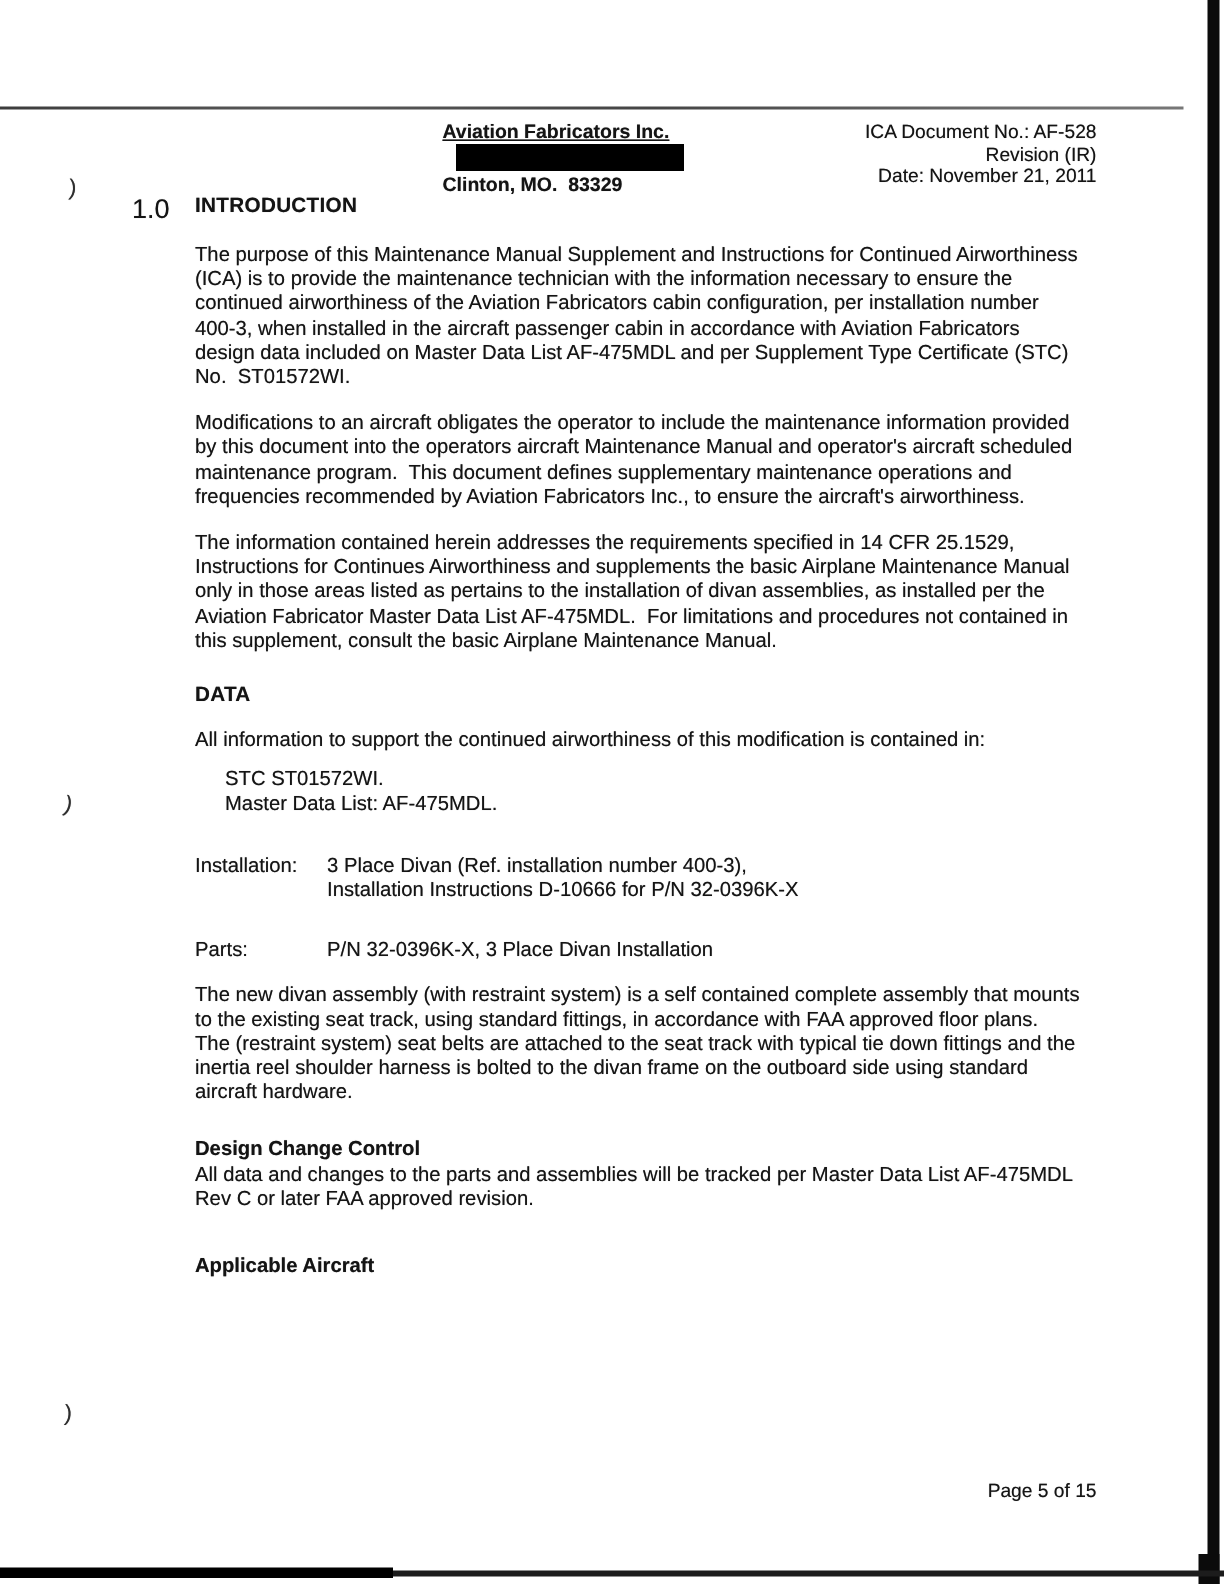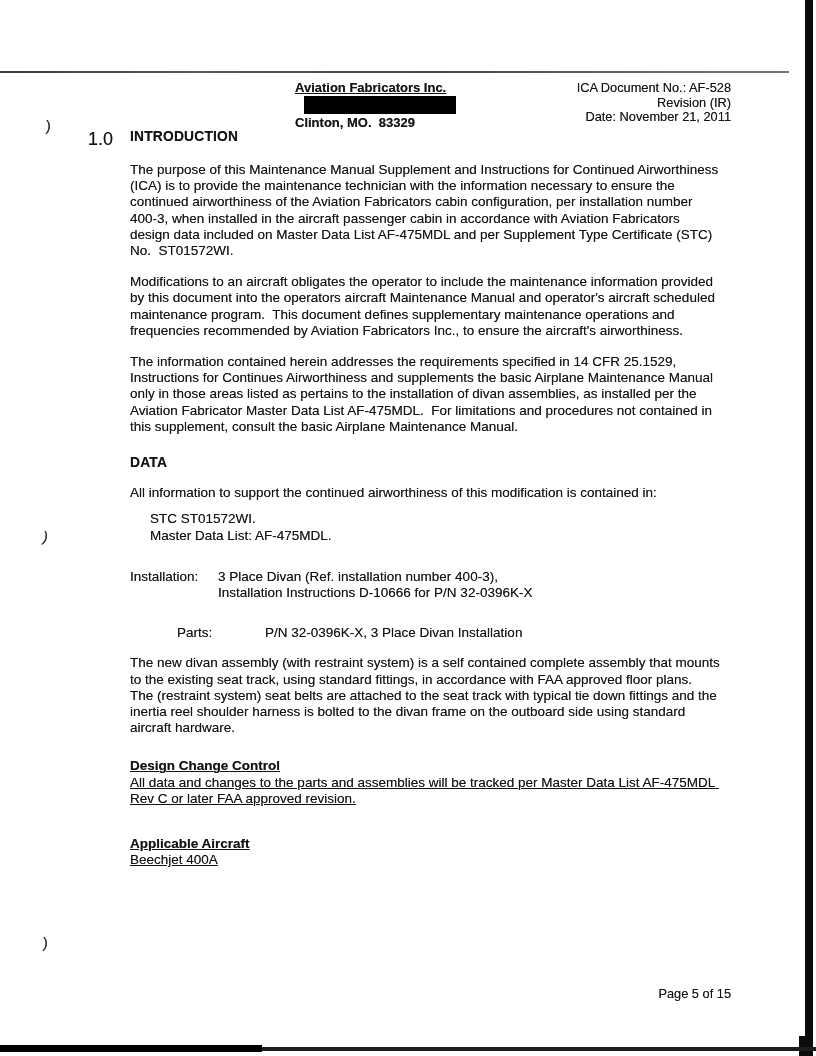--- a/index.html
+++ b/index.html
@@ -26,25 +26,25 @@
   
   .sec-num{position:absolute;left:88px;top:129px;font-size:18px;font-weight:400;}
   .sec-title{position:absolute;left:130px;top:129px;font-size:13.8px;font-weight:700;letter-spacing:0.2px;}
   
   .content{position:absolute;left:130px;top:162px;width:591px;font-size:13.5px;line-height:16.2px;}
   .content p{margin:0 0 15px 0;white-space:pre-wrap;}
   p.mb20{margin-bottom:20px;} p.mb10{margin-bottom:10px;} p.mb25{margin-bottom:25px;margin-left:20px;} p.mb22{margin-bottom:22px;}
   .h-bold{font-weight:700;font-size:13.8px;margin:0 0 14px 0;letter-spacing:0.2px;}
   .line{white-space:pre-wrap;}
   .kv-row{display:flex;margin:0 0 24px 0;}
-  .kv-row.last{margin-bottom:14px;margin-left:47px;}
+  .kv-row.last{margin-bottom:14px;}
   .kv-label{width:88px;flex:0 0 88px;}
   .kv-value{flex:1;}
   .subhead{font-weight:700;white-space:pre-wrap;}
-  .subblock{margin:16px 0 29px 0;text-decoration:underline;}
+  .subblock{margin:16px 0 29px 0;}
   .subblock.first{margin-bottom:29px;}
   .footer-page{position:absolute;right:85px;top:986px;font-size:12.8px;}
 </style>
 </head>
 <body>
 
 <div class="page scan-text">
 
   <div class="top-rule"></div>
   <div class="edge-right"></div>
@@ -92,18 +92,17 @@
 
     <p class="mb22">The new divan assembly (with restraint system) is a self contained complete assembly that mounts to the existing seat track, using standard fittings, in accordance with FAA approved floor plans.  The (restraint system) seat belts are attached to the seat track with typical tie down fittings and the inertia reel shoulder harness is bolted to the divan frame on the outboard side using standard aircraft hardware.</p>
 
     <div class="subblock first">
       <div class="subhead">Design Change Control</div>
       <div class="line">All data and changes to the parts and assemblies will be tracked per Master Data List AF-475MDL Rev C or later FAA approved revision.</div>
     </div>
 
     <div class="subblock">
       <div class="subhead">Applicable Aircraft</div>
-      <div class="line">Beechjet 400A</div>
     </div>
   </div>
 
   <div class="footer-page">Page 5 of 15</div>
 </div>
 
 </body></html>

